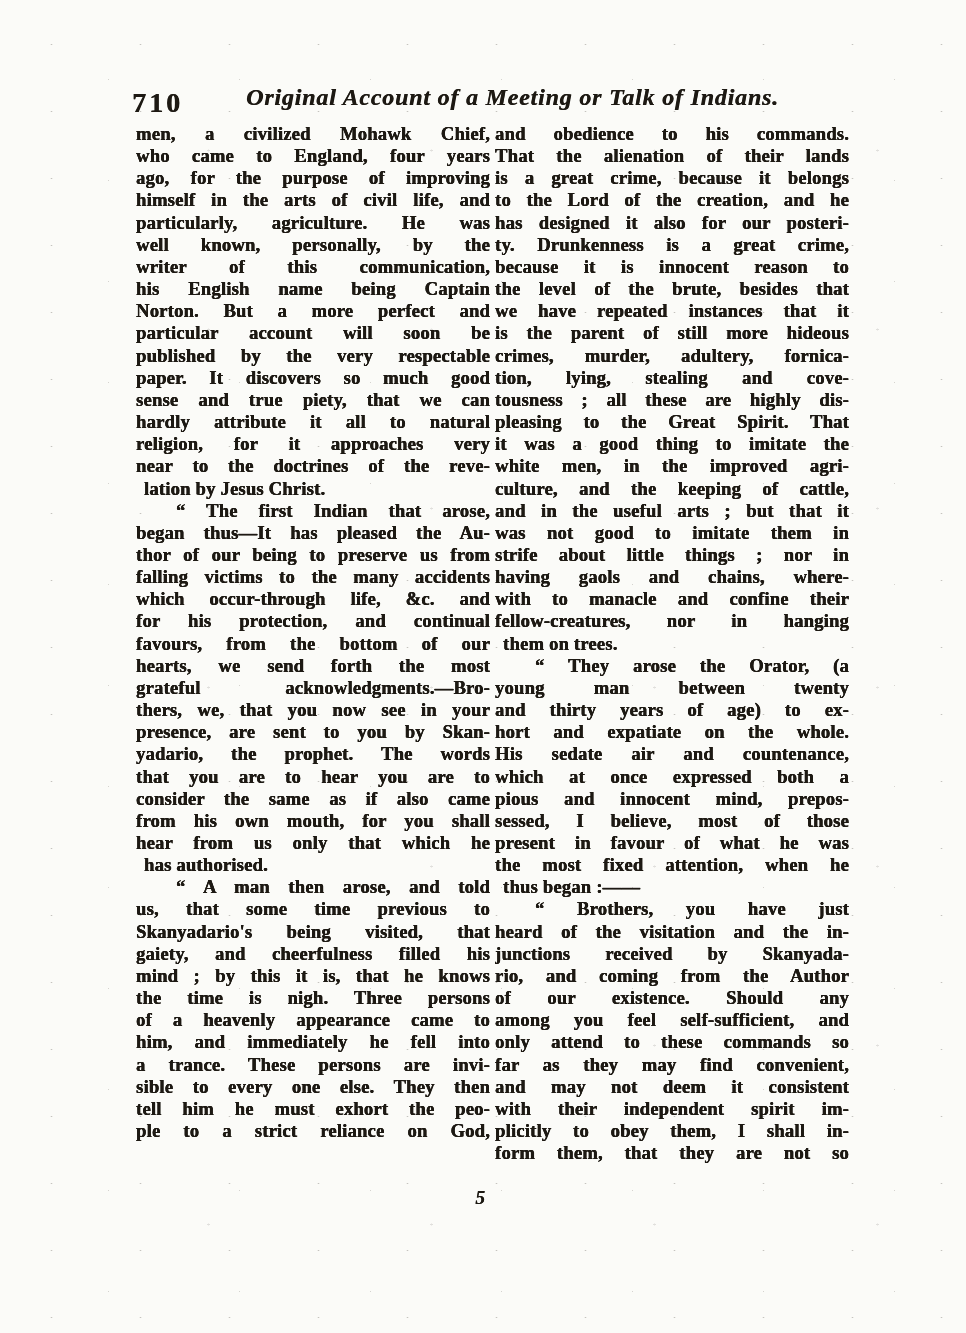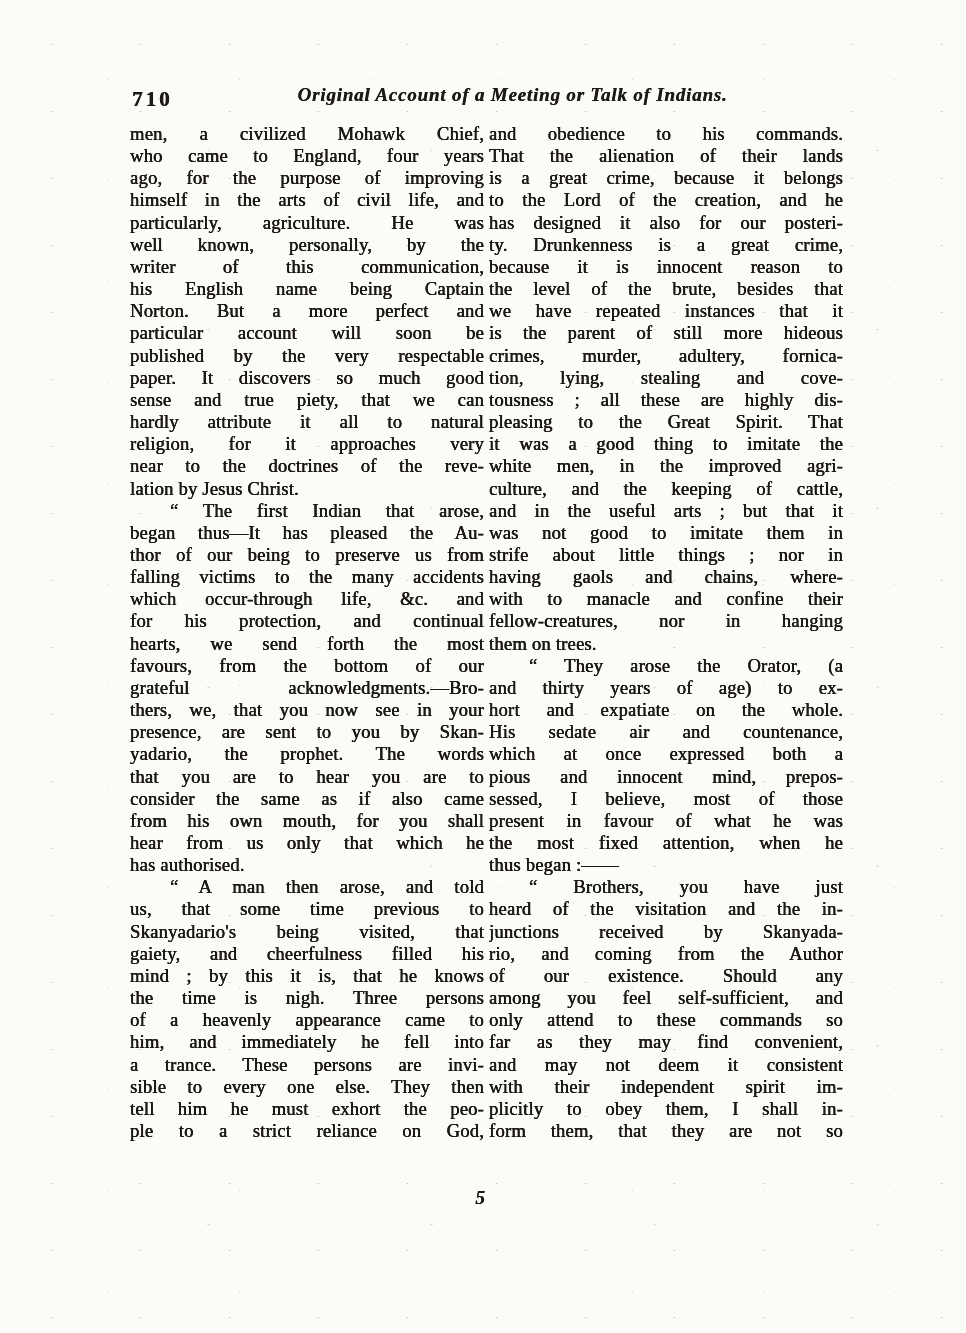--- a/index.html
+++ b/index.html
@@ -25,47 +25,47 @@
       radial-gradient(rgba(35,28,20,.18) .6px, transparent 1px),
       radial-gradient(rgba(35,28,20,.12) 1px, transparent 1.5px);
     background-size:89px 67px,131px 101px,223px 179px;
     background-position:7px 11px,43px 29px,97px 61px;
   }
   .page-header{
     position:absolute;top:84px;left:130px;width:719px;height:32px;
   }
   .page-number{
     position:absolute;left:2px;top:3px;
-    font-size:21px;font-weight:700;letter-spacing:3px;
+    font-size:28px;font-weight:700;letter-spacing:3px;
     text-shadow:.4px 0 0 currentColor;
   }
   .page-title{
     display:block;text-align:center;padding-left:46px;
-    font-style:italic;font-weight:700;font-size:19px;letter-spacing:.8px;
+    font-style:italic;font-weight:700;font-size:24px;letter-spacing:.8px;
     text-shadow:.35px 0 0 currentColor;
     white-space:nowrap;
   }
   .columns{
-    position:absolute;top:123px;left:130px;width:719px;
-    display:flex;gap:5px;
+    position:absolute;top:123px;left:136px;width:719px;
+    display:flex;gap:5px;font-weight:bold;
   }
   .column{
     width:354px;
     font-size:18.6px;line-height:22.17px;
     letter-spacing:.2px;
     text-shadow:.35px 0 0 currentColor,0 .25px 0 currentColor;
   }
   .line{
     text-align:justify;
     text-align-last:justify;
     height:22.17px;overflow:hidden;
     white-space:normal;
   }
   .line.indent{text-indent:40px;}
-  .line.end{text-align-last:left;}
+  .line.end{text-align-last:left;margin-left:8px;}
   .signature-mark{
     position:absolute;top:1187px;left:130px;width:700px;
     text-align:center;
     font-size:19.5px;font-style:italic;font-weight:700;
     text-shadow:.35px 0 0 currentColor;
   }
 </style>
 </head>
 <body>
 
@@ -94,22 +94,22 @@
         <div class="line">hardly attribute it all to natural</div>
         <div class="line">religion, for it approaches very</div>
         <div class="line">near to the doctrines of the reve-</div>
         <div class="line end">lation by Jesus Christ.</div>
         <div class="line indent">“ The first Indian that arose,</div>
         <div class="line">began thus—It has pleased the Au-</div>
         <div class="line">thor of our being to preserve us from</div>
         <div class="line">falling victims to the many accidents</div>
         <div class="line">which occur-through life, &amp;c. and</div>
         <div class="line">for his protection, and continual</div>
+        <div class="line">favours, from the bottom of our</div>
         <div class="line">hearts, we send forth the most</div>
-        <div class="line">favours, from the bottom of our</div>
         <div class="line">grateful acknowledgments.—Bro-</div>
         <div class="line">thers, we, that you now see in your</div>
         <div class="line">presence, are sent to you by Skan-</div>
         <div class="line">yadario, the prophet.  The words</div>
         <div class="line">that you are to hear you are to</div>
         <div class="line">consider the same as if also came</div>
         <div class="line">from his own mouth, for you shall</div>
         <div class="line">hear from us only that which he</div>
         <div class="line end">has authorised.</div>
         <div class="line indent">“ A man then arose, and told</div>
@@ -144,20 +144,21 @@
         <div class="line">white men, in the improved agri-</div>
         <div class="line">culture, and the keeping of cattle,</div>
         <div class="line">and in the useful arts ; but that it</div>
         <div class="line">was not good to imitate them in</div>
         <div class="line">strife about little things ; nor in</div>
         <div class="line">having gaols and chains, where-</div>
         <div class="line">with to manacle and confine their</div>
         <div class="line">fellow-creatures, nor in hanging</div>
         <div class="line end">them on trees.</div>
         <div class="line indent">“ They arose the Orator, (a</div>
+        <div class="line">young man between twenty</div>
         <div class="line">and thirty years of age) to ex-</div>
         <div class="line">hort and expatiate on the whole.</div>
         <div class="line">His sedate air and countenance,</div>
         <div class="line">which at once expressed both a</div>
         <div class="line">pious and innocent mind, prepos-</div>
         <div class="line">sessed, I believe, most of those</div>
         <div class="line">present in favour of what he was</div>
         <div class="line">the most fixed attention, when he</div>
         <div class="line end">thus began :——</div>
         <div class="line indent">“ Brothers, you have just</div>

